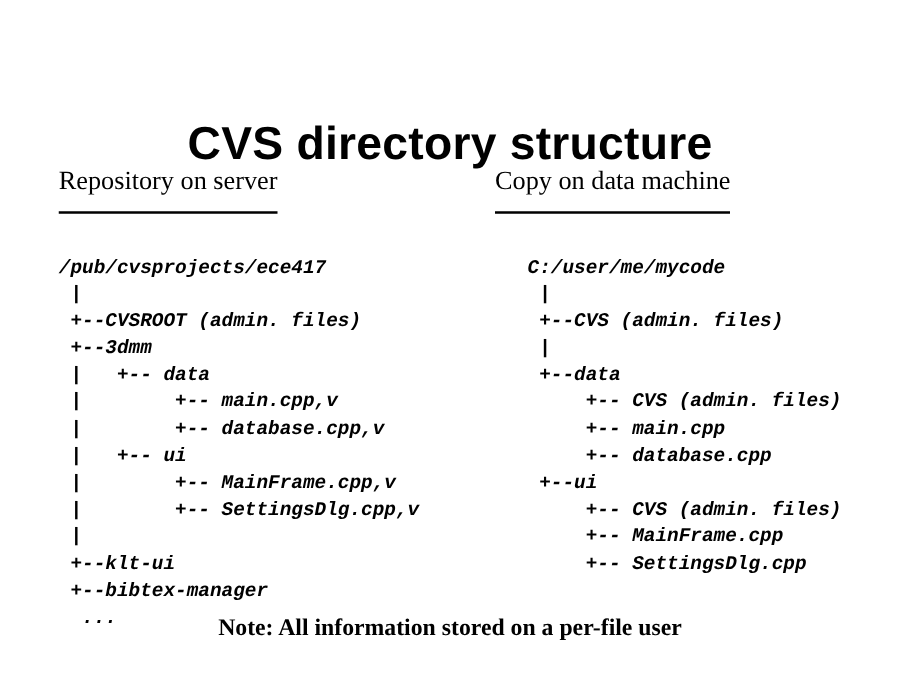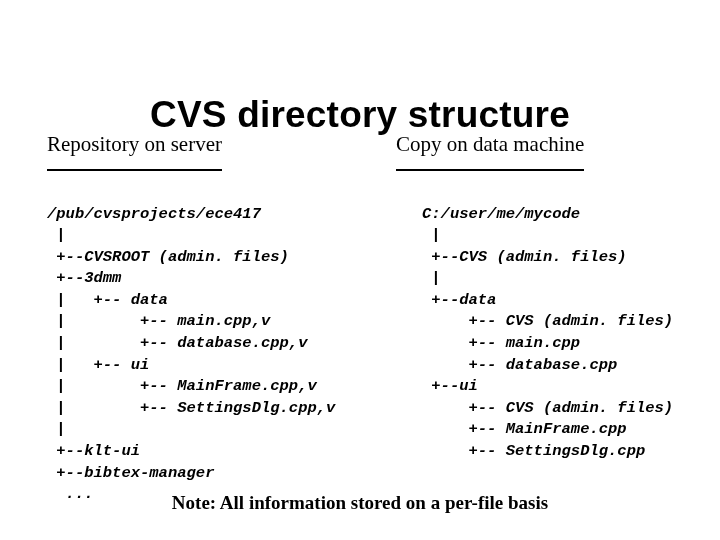--- a/index.html
+++ b/index.html
@@ -104,15 +104,15 @@
   <h1 class="slide-title">CVS directory structure</h1>
 
   <div class="col-heading heading-left">Repository on server</div>
 
   <div class="col-heading heading-right">Copy on data machine</div>
 
   <pre class="tree tree-left" id="tree-left"><div class="tree-line">/pub/cvsprojects/ece417</div><div class="tree-line"> |</div><div class="tree-line"> +--CVSROOT (admin. files)</div><div class="tree-line"> +--3dmm</div><div class="tree-line"> |   +-- data</div><div class="tree-line"> |        +-- main.cpp,v</div><div class="tree-line"> |        +-- database.cpp,v</div><div class="tree-line"> |   +-- ui</div><div class="tree-line"> |        +-- MainFrame.cpp,v</div><div class="tree-line"> |        +-- SettingsDlg.cpp,v</div><div class="tree-line"> |</div><div class="tree-line"> +--klt-ui</div><div class="tree-line"> +--bibtex-manager</div><div class="tree-line">  ...</div></pre>
 
   <pre class="tree tree-right" id="tree-right"><div class="tree-line">C:/user/me/mycode</div><div class="tree-line"> |</div><div class="tree-line"> +--CVS (admin. files)</div><div class="tree-line"> |</div><div class="tree-line"> +--data</div><div class="tree-line">     +-- CVS (admin. files)</div><div class="tree-line">     +-- main.cpp</div><div class="tree-line">     +-- database.cpp</div><div class="tree-line"> +--ui</div><div class="tree-line">     +-- CVS (admin. files)</div><div class="tree-line">     +-- MainFrame.cpp</div><div class="tree-line">     +-- SettingsDlg.cpp</div></pre>
 
-  <div class="footer-note">Note:  All information stored on a per-file basis</div>
+  <div class="footer-note">Note:  All information stored on a per-file user</div>
 
 </div>
 
 </body></html>

